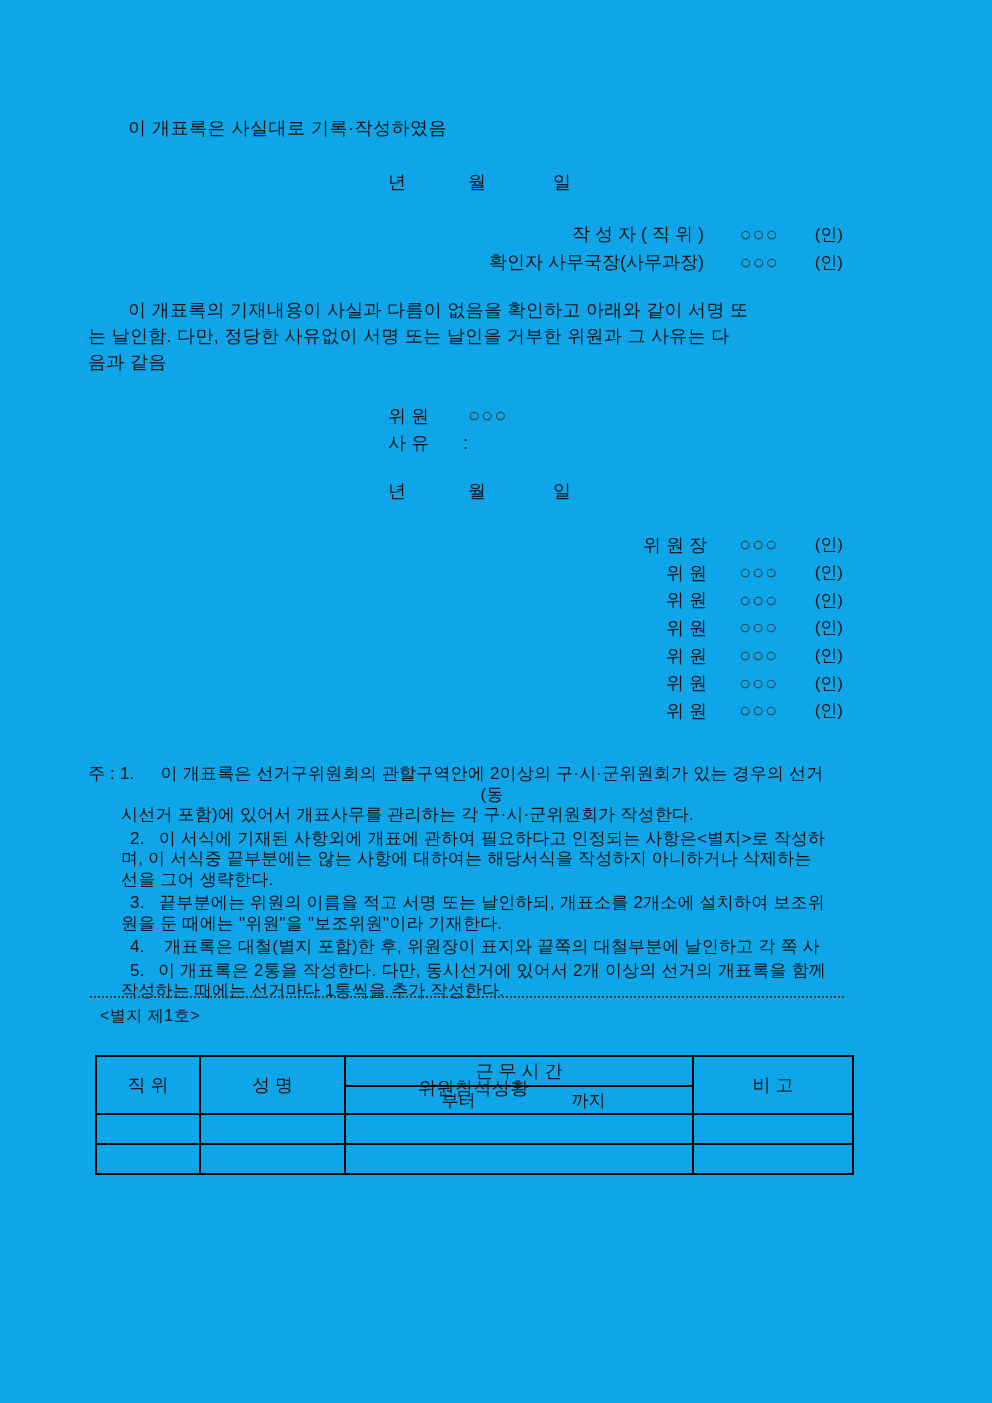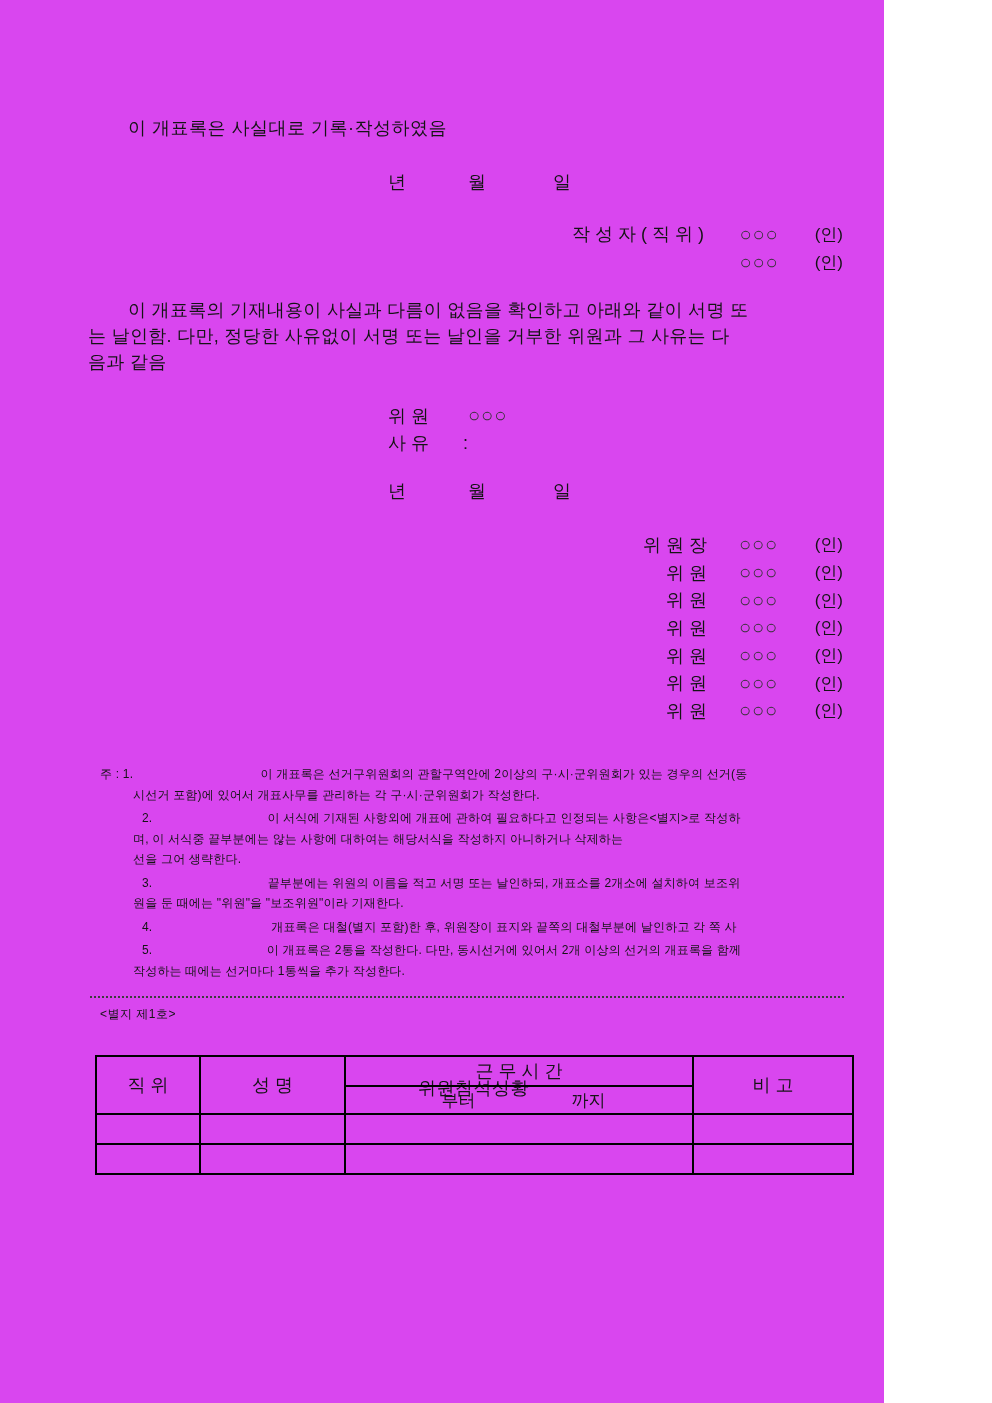--- a/index.html
+++ b/index.html
@@ -1,18 +1,18 @@
 <!DOCTYPE html>
 <html><head>
 <meta charset="utf-8">
 <style>
   * { margin:0; padding:0; box-sizing:border-box; }
   html,body { background:#ffffff; }
   .page {
-    position:relative; width:884px; height:1403px; background:#d946ef;
+    position:relative; width:992px; height:1403px; background:#0ea5e9;
     font-family:"Liberation Sans","DejaVu Sans",sans-serif;
     color:#141414; font-size:18px; overflow:hidden;
   }
   .abs { position:absolute; }
 
   
   .statement { left:128px; top:116px; letter-spacing:.5px; }
 
   
   .date-row span { position:absolute; top:0; }
@@ -38,34 +38,34 @@
   .para { left:88px; top:297px; width:760px; line-height:26px; letter-spacing:.3px; }
   .para .ind { padding-left:40px; }
 
   
   .refusal { left:388px; top:402px; line-height:27px; }
   .ref-label { display:inline-block; min-width:58px; }
   .ref-name  { margin-left:22px; font-size:20px; letter-spacing:1px; color:#333; }
   .ref-colon { margin-left:17px; }
 
   
-  .notes { left:133px; top:764px; width:712px; font-size:12px; line-height:20.5px; letter-spacing:.2px; }
+  .notes { left:121px; top:764px; width:712px; font-size:17px; line-height:20.5px; letter-spacing:.2px; }
   .note { position:relative; margin-bottom:3px; }
   .note-first-line { padding-left:30px;text-align:center; }
   .note-marker { position:absolute; top:0; left:9px; white-space:nowrap; }
   .note-marker.with-prefix { left:-33px; }
 
   
   .dotted {
     left:90px; top:996px; width:755px; height:2px;
     background:repeating-linear-gradient(90deg,#3c3c3c 0 2px,transparent 2px 4px);
   }
 
   
-  .annex-label { left:100px; top:1006px; font-size:12px; letter-spacing:.5px; }
+  .annex-label { left:100px; top:1006px; font-size:16px; letter-spacing:.5px; }
   .table-title { left:95px; top:1076px; width:757px; text-align:center; letter-spacing:.5px; }
 
   
   .att-table-wrap { left:95px; top:1055px; }
   table.att { border-collapse:collapse; table-layout:fixed; width:757px; }
   table.att td { border:2px solid #000; text-align:center; vertical-align:middle; font-size:18px; padding:0; }
   .row-h1 { height:30px; }
   .row-h2 { height:28px; }
   .row-d  { height:30px; }
   .fromto { display:flex; justify-content:center; gap:96px; font-size:17px;margin-left:9px; }
@@ -83,20 +83,21 @@
     <span class="d">일</span>
   </div>
 
   <div class="abs seal-block attest-block">
     <div class="seal-row">
       <span class="seal-label">작 성 자 ( 직 위 )</span>
       <span class="seal-name">○○○</span>
       <span class="seal-seal">(인)</span>
     </div>
     <div class="seal-row">
+      <span class="seal-label">확인자 사무국장(사무과장)</span>
       <span class="seal-name">○○○</span>
       <span class="seal-seal">(인)</span>
     </div>
   </div>
 
   <div class="abs para">
     <div class="ind">이 개표록의 기재내용이 사실과 다름이 없음을 확인하고 아래와 같이 서명 또</div>
     <div>는 날인함. 다만, 정당한 사유없이 서명 또는 날인을 거부한 위원과 그 사유는 다</div>
     <div>음과 같음</div>
   </div>

